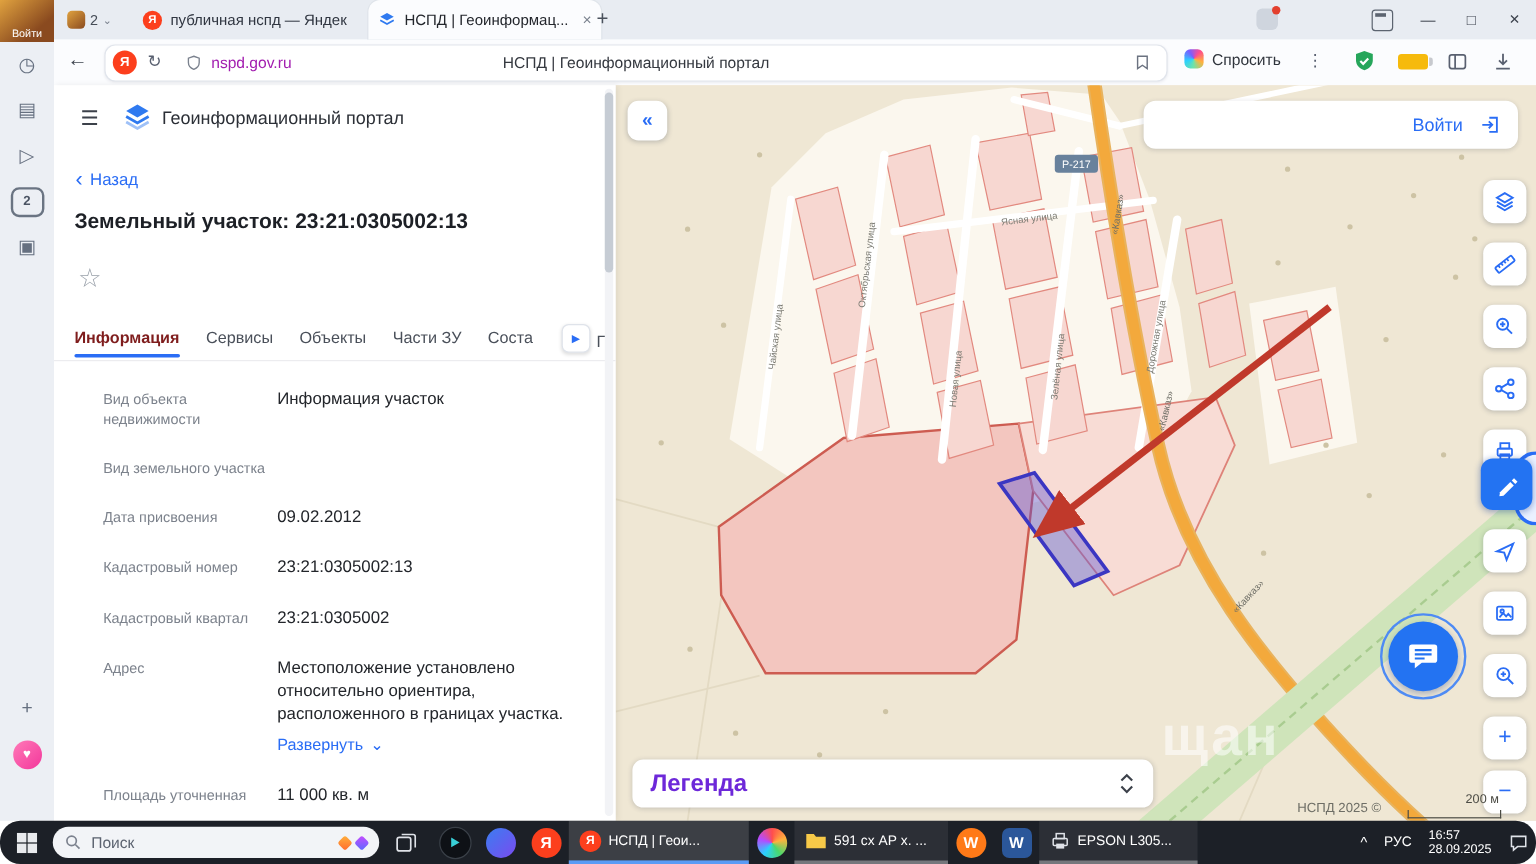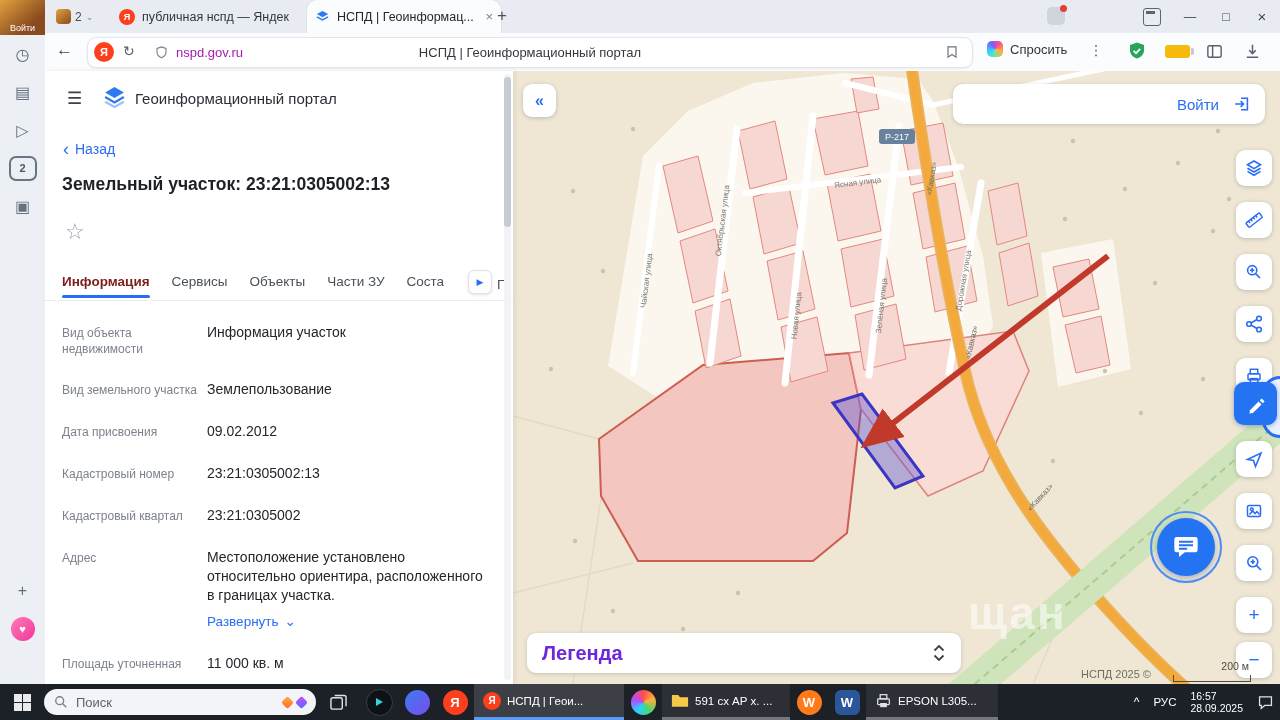--- a/index.html
+++ b/index.html
@@ -59,21 +59,21 @@
   .pstar{left:20px;top:148px;font-size:22px;color:#9aa1aa;cursor:pointer;}
   .ptabs{left:17px;top:203px;gap:22px;font-size:13.5px;color:#4a505a;}
   .ptab{cursor:pointer;white-space:nowrap;}
   .ptab.act{color:#7f1d1d;font-weight:bold;position:relative;}
   .ptab.act::after{content:"";position:absolute;left:0;right:0;bottom:-9px;height:3px;background:#2a6df5;border-radius:2px;}
   .tabnav{left:423px;top:199px;width:22px;height:22px;background:#fff;border:1px solid #dfe3ea;border-radius:6px;box-shadow:0 1px 3px rgba(0,0,0,.12);color:#2a6df5;font-size:9px;display:flex;align-items:center;justify-content:center;cursor:pointer;z-index:2;}
   .tabpeek{left:452px;top:206px;font-size:13.5px;color:#4a505a;}
   .pdivider{left:0;top:229px;width:468px;height:1px;background:#ececef;}
   .fields{left:17px;top:252px;width:425px;}
   .frow{display:flex;margin-bottom:23px;}
-  .frow .lab{width:145px;flex:none;font-size:12px;line-height:16px;color:#7c828c;padding-top:2px;}
+  .frow .lab{width:145px;flex:none;font-size:12px;line-height:16px;color:#7c828c;padding-top:2px;margin-left:24px;}
   .frow .val{flex:1;font-size:14px;line-height:19px;color:#23262b;}
   .expand{margin-top:7px;color:#2a6df5;font-size:13.5px;cursor:pointer;display:flex;gap:6px;align-items:center;}
   .pscroll{right:2px;top:3px;width:7px;height:606px;background:#f2f3f6;border-radius:4px;}
   .pthumb{right:2px;top:6px;width:7px;height:150px;background:#c6ccd4;border-radius:4px;cursor:grab;}
 
   
   .map{position:absolute;left:468px;top:0;width:767px;height:613px;background:#efe7d4;overflow:hidden;}
   .mbtn{width:36px;height:36px;background:#fff;border-radius:9px;box-shadow:0 1px 4px rgba(40,50,70,.25);display:flex;align-items:center;justify-content:center;cursor:pointer;}
   .mcollapse{left:10px;top:13px;width:33px;height:33px;color:#2a6df5;font-size:16px;font-weight:bold;}
   .mlogin{right:15px;top:13px;width:266px;height:40px;background:#fff;border-radius:10px;box-shadow:0 1px 4px rgba(40,50,70,.2);justify-content:flex-end;padding-right:46px;color:#2a6df5;font-size:15px;cursor:pointer;}
@@ -82,21 +82,21 @@
   .penbtn{right:3px;top:311px;width:43px;height:43px;background:#2373f2;border-radius:10px;display:flex;align-items:center;justify-content:center;box-shadow:0 1px 5px rgba(20,60,150,.4);cursor:pointer;}
   .chatbtn{left:644px;top:447px;width:58px;height:58px;border-radius:50%;background:#2373f2;display:flex;align-items:center;justify-content:center;cursor:pointer;box-shadow:0 2px 6px rgba(20,60,150,.35);}
   .chatbtn::after{content:"";position:absolute;left:-7px;top:-7px;right:-7px;bottom:-7px;border:2px solid #4e8bf4;border-radius:50%;}
   .legend{left:14px;top:562px;width:404px;height:40px;background:#fff;border-radius:9px;box-shadow:0 1px 4px rgba(40,50,70,.2);padding:0 15px;justify-content:space-between;cursor:pointer;}
   .legend .lt{font-size:20px;font-weight:bold;color:#6d28d9;}
   .attrib{left:568px;top:597px;font-size:11px;color:#6e6e66;}
   .scale{left:660px;top:589px;width:76px;text-align:right;font-size:10.5px;color:#4c4c45;}
   .scaleline{left:660px;top:604px;width:76px;height:6px;border-left:1.5px solid #4c4c45;border-right:1.5px solid #4c4c45;border-bottom:1.5px solid #4c4c45;}
 
   
-  .taskbar{position:absolute;left:0;top:684px;width:1280px;height:36px;background:#1c2027;display:flex;align-items:center;z-index:10;}
+  .taskbar{position:absolute;left:0;top:684px;width:1280px;height:36px;background:#1c2027;display:flex;align-items:center;z-index:10;border-radius:17px;}
   .tbstart{width:44px;height:36px;display:flex;align-items:center;justify-content:center;cursor:pointer;}
   .tbsearch{width:272px;height:26px;background:#f2f4f7;border-radius:13px;display:flex;align-items:center;gap:8px;padding:0 10px;box-sizing:border-box;cursor:text;}
   .tbsearch .ph{flex:1;font-size:13px;color:#5c6370;}
   .spark{width:9px;height:9px;transform:rotate(45deg);border-radius:2px;}
   .tbtv{width:44px;height:36px;display:flex;align-items:center;justify-content:center;cursor:pointer;}
   .tbico{width:38px;height:36px;display:flex;align-items:center;justify-content:center;cursor:pointer;}
   .circ{width:25px;height:25px;border-radius:50%;display:flex;align-items:center;justify-content:center;color:#fff;font-weight:bold;font-size:13px;}
   .tbwin{height:36px;display:flex;align-items:center;gap:6px;padding:0 9px;background:rgba(255,255,255,.07);border-bottom:3px solid rgba(255,255,255,.35);box-sizing:border-box;color:#fff;font-size:11.5px;white-space:nowrap;overflow:hidden;cursor:pointer;}
   .tbwin.act{background:rgba(255,255,255,.14);border-bottom-color:#5a9bf5;}
   .tbwin .wl{overflow:hidden;text-overflow:ellipsis;}
@@ -229,21 +229,20 @@
       <div class="tabpeek ab">Г</div>
       <div class="pdivider ab"></div>
 
       <div class="fields ab">
         <div class="frow">
           <div class="lab">Вид объекта недвижимости</div>
           <div class="val">Информация участок</div>
         </div>
         <div class="frow">
           <div class="lab">Вид земельного участка</div>
-          <div class="val">Землепользование</div>
         </div>
         <div class="frow">
           <div class="lab">Дата присвоения</div>
           <div class="val">09.02.2012</div>
         </div>
         <div class="frow">
           <div class="lab">Кадастровый номер</div>
           <div class="val">23:21:0305002:13</div>
         </div>
         <div class="frow">

